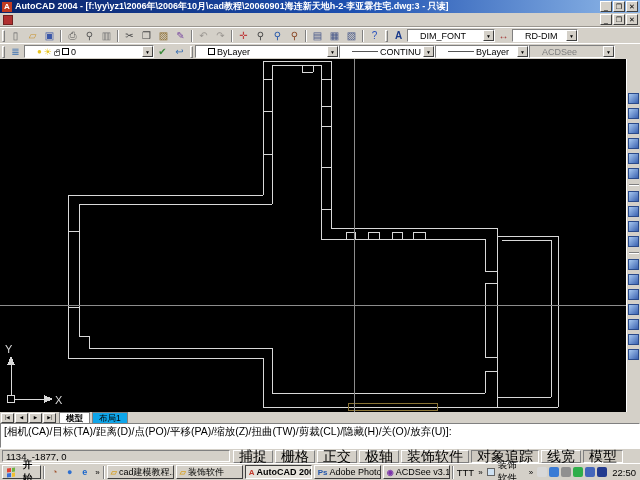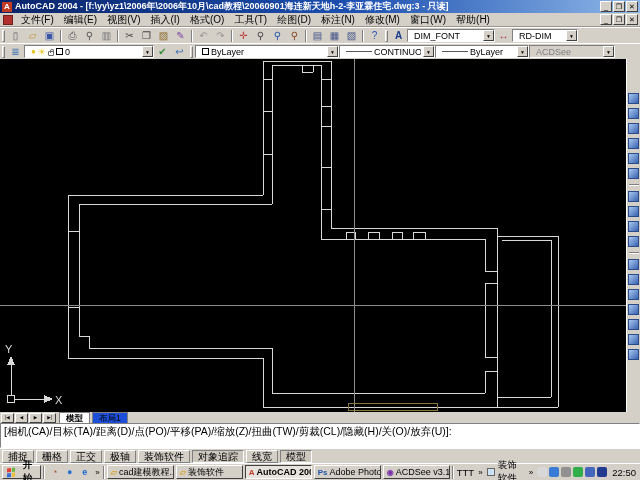--- a/index.html
+++ b/index.html
@@ -23,21 +23,21 @@
   .menubar .winbtns{margin-left:auto;margin-right:2px}
 
   
   .toolbar{position:absolute;left:0;width:640px;height:16px;background:#d4d0c8;display:flex;align-items:center;border-top:1px solid #fff}
   .tb1{top:27px}.tb2{top:43px}
   .grip{width:3px;height:12px;border:1px solid;border-color:#fff #808080 #808080 #fff;margin:0 2px;flex:0 0 auto}
   .iconrow{display:flex;align-items:center;height:100%}
   .tbtn{width:17px;height:14px;display:flex;align-items:center;justify-content:center;font-size:10px;background:transparent;border:1px solid transparent;padding:0}
   .tbsep{width:2px;height:12px;border-left:1px solid #808080;border-right:1px solid #fff;margin:0 2px}
   .grayed{color:#9a9691!important}
-  .combo{display:flex;align-items:center;height:13px;background:#fff;border:1px solid;border-color:#808080 #fff #fff #808080;font-size:9px;padding-left:6px;gap:2px;overflow:hidden}
+  .combo{display:flex;align-items:center;height:13px;background:#fff;border:1px solid;border-color:#808080 #fff #fff #808080;font-size:9px;padding-left:12px;gap:2px;overflow:hidden}
   .combotext{flex:1;overflow:hidden;white-space:nowrap}
   .droparrow{width:11px;height:11px;background:#d4d0c8;border:1px solid;border-color:#fff #404040 #404040 #fff;font-size:5px;display:flex;align-items:center;justify-content:center;color:#000;flex:0 0 auto}
   .combo.disabled{background:#d4d0c8;color:#808080}
   .lyr{display:flex;align-items:center;gap:2px;flex:1;overflow:hidden}
   .bulb{color:#e8c520;font-size:8px}
   .sun{color:#e8c520;font-size:9px}
   .lockicon{width:6px;height:5px;border:1px solid #666;border-radius:1px;position:relative;margin-top:3px}
   .lockicon:before{content:"";position:absolute;left:1px;top:-3px;width:2px;height:3px;border:1px solid #666;border-bottom:none;border-radius:2px 2px 0 0}
   .swatch{width:7px;height:7px;background:#fff;border:1px solid #000;flex:0 0 auto}
   .ltline{width:26px;height:1px;background:#555;flex:0 0 auto}
@@ -45,30 +45,30 @@
   
   .canvas{position:absolute;left:0;top:59px;width:640px;height:353px;background:#000}
   .canvas svg{position:absolute;left:0;top:0}
   .rightdock{position:absolute;right:0;top:0;width:14px;height:353px;background:#d4d0c8;border-left:1px solid #fff;display:flex;flex-direction:column;align-items:center;padding-top:34px;gap:4px;overflow:hidden}
   .dockbtn{width:11px;height:11px;background:linear-gradient(135deg,#a8c8f0,#3a62b0);border:1px solid #2a4a8a;flex:0 0 auto;padding:0}
   .docksep{width:10px;height:2px;border-top:1px solid #808080;border-bottom:1px solid #fff;margin:1px 0;flex:0 0 auto}
 
   
   .tabsrow{position:absolute;left:0;top:412px;width:640px;height:11px;background:#d4d0c8;display:flex;align-items:center;font-size:8.5px;padding-left:1px}
   .navbtn{width:13px;height:10px;background:#d4d0c8;border:1px solid;border-color:#fff #404040 #404040 #fff;font-size:4.5px;display:flex;align-items:center;justify-content:center;padding:0;margin-right:1px}
-  .tab{padding:0 6px;height:11px;line-height:10px;border:1px solid #808080;border-bottom:none;background:#1d4ed8;margin-left:2px;white-space:nowrap}
+  .tab{padding:0 6px;height:11px;line-height:10px;border:1px solid #808080;border-bottom:none;background:#0ea5e9;margin-left:2px;white-space:nowrap}
   .tab.active{background:#fff;font-weight:bold}
 
   
   .cmd{position:absolute;left:0;top:423px;width:640px;height:25px;background:#fff;border:1px solid;border-color:#808080 #fff #fff #808080;font-size:10.5px;padding:1px 3px;overflow:hidden;white-space:nowrap}
 
   
   .statusbar{position:absolute;left:0;top:448px;width:640px;height:15px;background:#d4d0c8;display:flex;align-items:center;gap:3px;font-size:9.5px;padding:0 2px;border-top:1px solid #fff}
   .coords{width:228px;height:12px;line-height:11px;padding:0 3px;border:1px solid;border-color:#808080 #fff #fff #808080;flex:0 0 auto;overflow:hidden}
-  .toggle{height:13px;line-height:11px;padding:0 5px;border:1px solid;border-color:#fff #808080 #808080 #fff;background:#d4d0c8;font-size:10px;white-space:nowrap}
+  .toggle{height:13px;line-height:11px;padding:0 5px;border:1px solid;border-color:#fff #808080 #808080 #fff;background:#d4d0c8;font-size:14px;white-space:nowrap}
   .toggle.pressed{border-color:#808080 #fff #fff #808080;background:#cdc8bf}
 
   
   .taskbar{position:absolute;left:0;top:463px;width:640px;height:17px;background:#d4d0c8;border-top:1px solid #fff;display:flex;align-items:center;gap:2px;padding:1px 2px;font-size:9.5px}
   .startbtn{display:flex;align-items:center;gap:3px;height:14px;padding:0 4px;border:1px solid;border-color:#fff #404040 #404040 #fff;background:#d4d0c8;font-weight:bold;font-size:9.5px}
   .flag{width:9px;height:9px;display:grid;grid-template-columns:1fr 1fr;grid-template-rows:1fr 1fr;gap:1px;transform:skewY(-6deg)}
   .flag span:nth-child(1){background:#e34234}.flag span:nth-child(2){background:#6db33f}
   .flag span:nth-child(3){background:#3a6fd8}.flag span:nth-child(4){background:#f0c030}
   .qlbtn{width:15px;height:13px;display:flex;align-items:center;justify-content:center;font-size:9px;font-weight:bold;background:transparent;border:none;padding:0}
   .chev{font-size:8px;padding:0 1px}
@@ -89,34 +89,20 @@
   <span class="title">AutoCAD 2004 - [f:\yy\yz1\2006年\2006年10月\cad教程\20060901海连新天地h-2-李亚霖住宅.dwg:3 - 只读]</span>
   <span class="winbtns">
     <button class="wbtn">_</button>
     <button class="wbtn">❐</button>
     <button class="wbtn">✕</button>
   </span>
 </div>
 
 <div class="menubar">
   <span class="docicon"></span>
-  <div class="menus">
-
-  <span class="menuitem">文件(F)</span>
-      <span class="menuitem">编辑(E)</span>
-      <span class="menuitem">视图(V)</span>
-      <span class="menuitem">插入(I)</span>
-      <span class="menuitem">格式(O)</span>
-      <span class="menuitem">工具(T)</span>
-      <span class="menuitem">绘图(D)</span>
-      <span class="menuitem">标注(N)</span>
-      <span class="menuitem">修改(M)</span>
-      <span class="menuitem">窗口(W)</span>
-      <span class="menuitem">帮助(H)</span>
-    </div>
   <span class="winbtns">
     <button class="wbtn">_</button>
     <button class="wbtn">❐</button>
     <button class="wbtn">✕</button>
   </span>
 </div>
 
 <div class="toolbar tb1">
   <span class="grip"></span>
   <div class="iconrow">
@@ -344,20 +330,21 @@
   <span class="tab active">模型</span>
       <span class="tab">布局1</span>
     </span>
 </div>
 
 <div class="cmd">
   <span>[相机(CA)/目标(TA)/距离(D)/点(PO)/平移(PA)/缩放(Z)/扭曲(TW)/剪裁(CL)/隐藏(H)/关(O)/放弃(U)]:</span>
 </div>
 
 <div class="statusbar">
+  <span class="coords">1134, -1877, 0</span>
   <span style="display:flex;gap:2px">
 
   <button class="toggle">捕捉</button>
       <button class="toggle">栅格</button>
       <button class="toggle">正交</button>
       <button class="toggle">极轴</button>
       <button class="toggle">装饰软件</button>
       <button class="toggle pressed">对象追踪</button>
       <button class="toggle">线宽</button>
       <button class="toggle pressed">模型</button>

